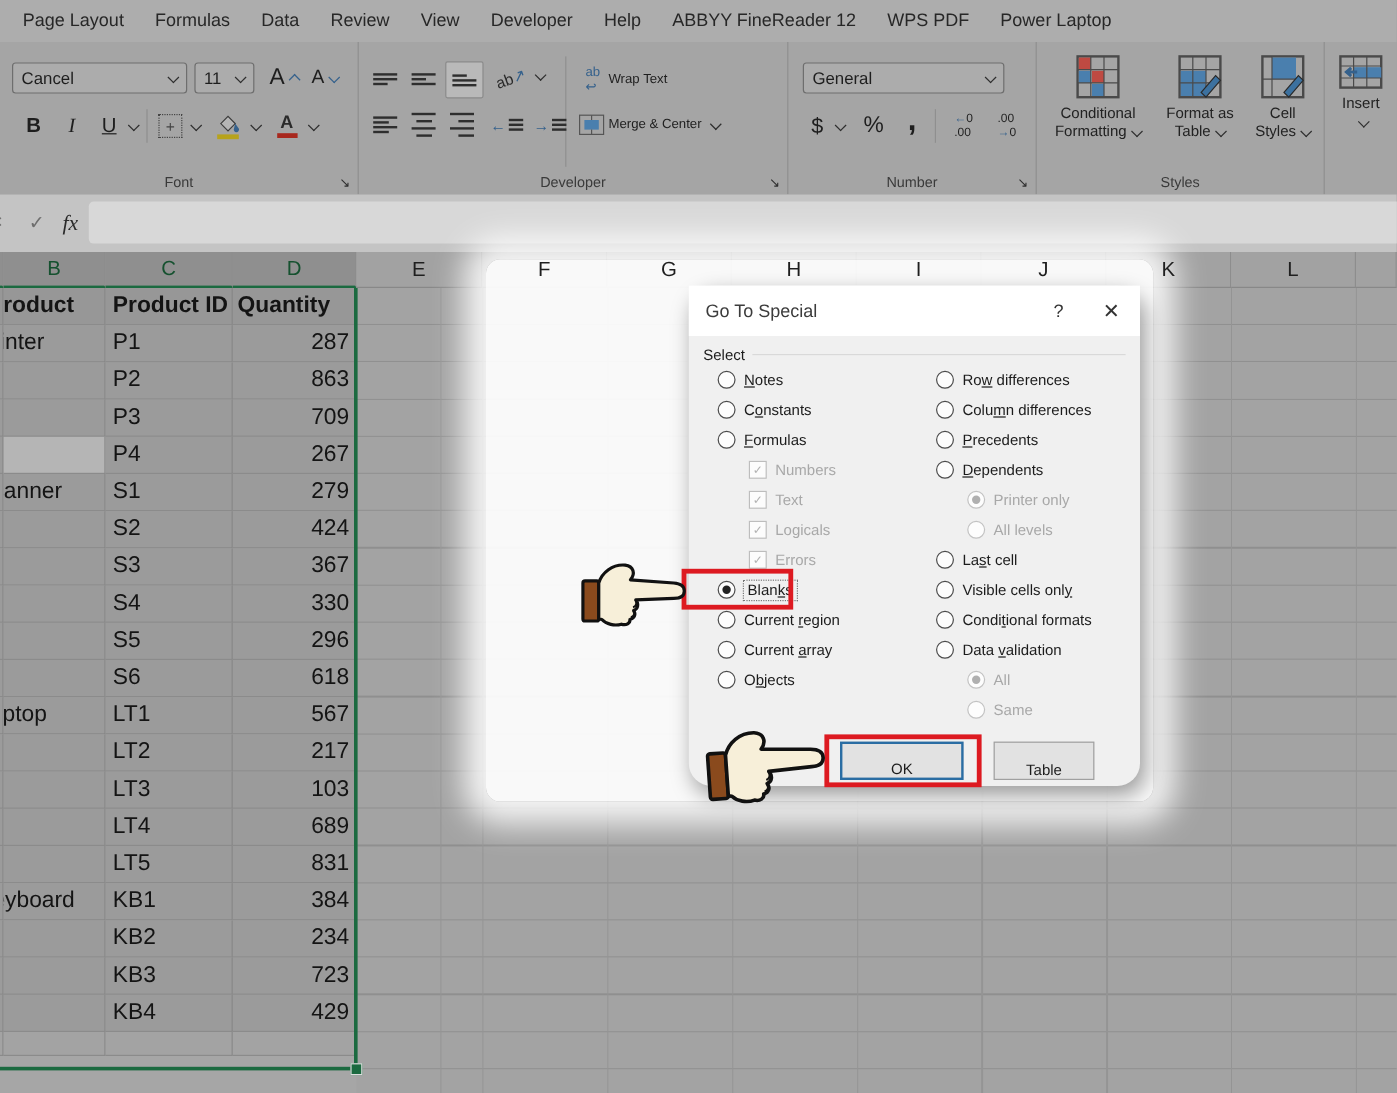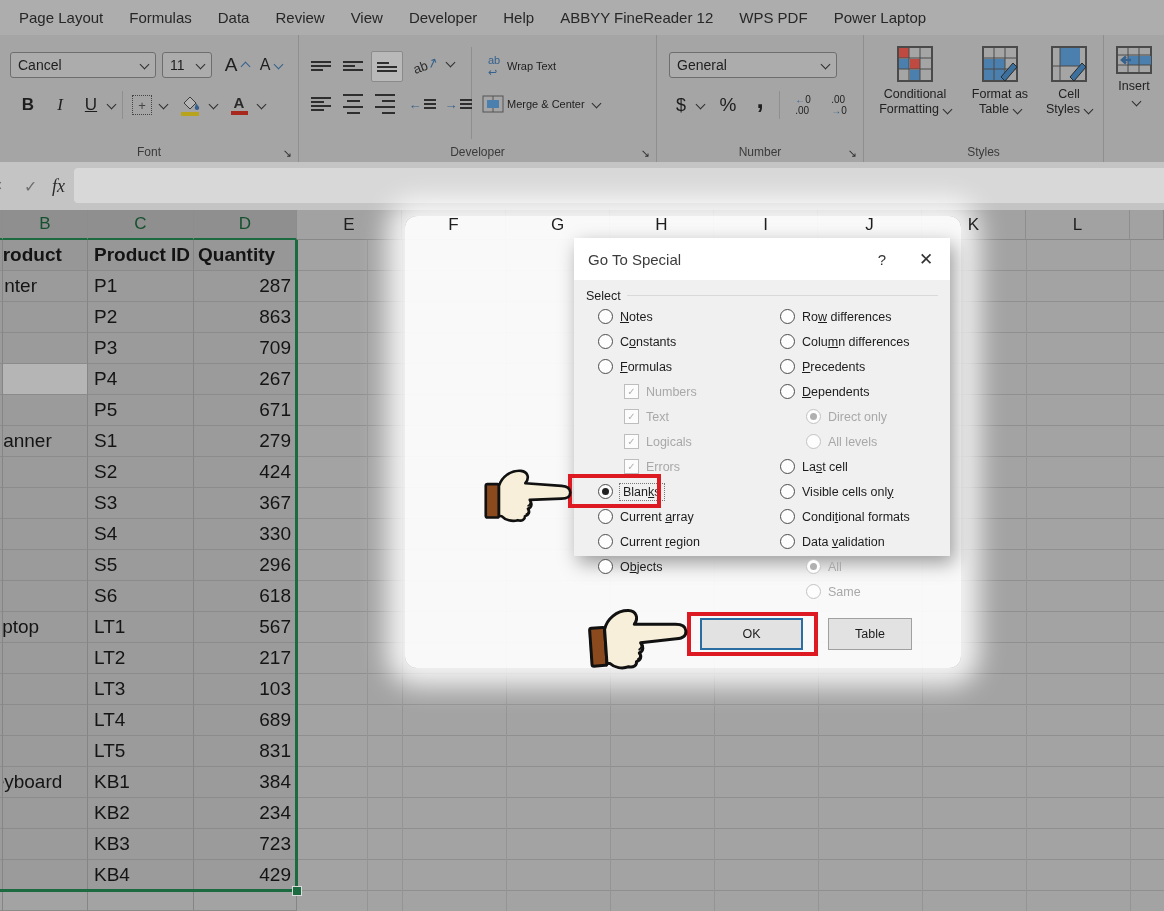--- a/index.html
+++ b/index.html
@@ -67,43 +67,43 @@
   .drow.partial .dcell{height:20px;background:#a3a3a3;}
   .sel-right{position:absolute;left:295px;top:30px;width:3px;height:652px;background:#1b6a40;}
   .sel-bottom{position:absolute;left:0;top:679px;width:298px;height:3px;background:#1b6a40;}
   .fill-handle{position:absolute;left:292px;top:676px;width:8px;height:8px;background:#1b6a40;border:1px solid #dcdcdc;}
 
   
   .glow{position:absolute;left:405px;top:216px;width:556px;height:452px;border-radius:12px;
         background:rgba(255,255,255,0.93);box-shadow:0 0 26px 18px rgba(255,255,255,0.88);z-index:5;}
 
   
-  .dialog{position:absolute;left:574px;top:238px;width:376px;height:318px;background:#f0f0f0;
-          box-shadow:4px 7px 18px rgba(0,0,0,0.38);z-index:10;font-size:12.5px;color:#1c1c1c;}
+  .dialog{position:absolute;left:574px;top:238px;width:376px;height:417px;background:#f0f0f0;
+          box-shadow:4px 7px 18px rgba(0,0,0,0.38);z-index:10;font-size:12.5px;color:#1c1c1c;border-radius:19px;}
   .dlg-title{height:42px;background:#ffffff;display:flex;align-items:center;}
   .dlg-title-text{margin-left:14px;font-size:15px;color:#3c3c3c;flex:1;}
   .dlg-help{width:40px;text-align:center;font-size:15px;color:#333;}
   .dlg-close{width:48px;text-align:center;font-size:17px;color:#333;}
   .dlg-select{position:absolute;left:12px;top:51px;}
   .dlg-line{position:absolute;left:53px;right:12px;top:57px;height:1px;background:#d9d9d9;}
   .optcol{position:absolute;top:66px;}
   .optcol.left{left:24px;width:176px;}
   .optcol.right{left:206px;width:170px;}
   .opt{height:25px;display:flex;align-items:center;}
   .opt.indent{margin-left:26px;}
   .rd{width:13px;height:13px;border:1px solid #4c4c4c;border-radius:50%;background:#fdfdfd;
       position:relative;flex:none;margin-right:7px;box-sizing:content-box;}
   .rd.on::after{content:"";position:absolute;left:3px;top:3px;width:7px;height:7px;border-radius:50%;background:#222;}
   .cb{width:13px;height:13px;border:1px solid #bdbdbd;background:#fcfcfc;flex:none;margin-right:7px;
       display:flex;align-items:center;justify-content:center;font-size:10px;color:#b2b2b2;}
   .opt.disabled{color:#a8a8a8;}
   .opt.disabled .rd{border-color:#c3c3c3;}
   .opt.disabled .rd.on::after{background:#b0b0b0;}
   .olbl.foc{outline:1px dotted #777;padding:1px 3px;}
-  .btn{position:absolute;display:flex;align-items:center;justify-content:center;
+  .btn{position:absolute;display:flex;align-items:flex-end;justify-content:center;
        background:#e2e2e2;font-size:12.5px;color:#1c1c1c;box-sizing:border-box;}
   .btn-ok{left:126px;top:380px;width:103px;height:32px;border:2px solid #2a6da3;}
   .btn-cancel{left:254px;top:380px;width:84px;height:32px;border:1px solid #a0a0a0;}
 
   
   .hl{position:absolute;border:4px solid #dd1a21;box-sizing:border-box;z-index:11;}
   .hl-blanks{left:568px;top:474px;width:93px;height:34px;}
   .hl-ok{left:687px;top:612px;width:131px;height:44px;}
   .hand{position:absolute;z-index:12;}
   .hand1{left:484px;top:456px;}
@@ -447,26 +447,20 @@
           <div class="dcell cD">709</div>
         </div>
         <div class="drow">
           <div class="dcell cA"></div>
           <div class="dcell cB active"></div>
           <div class="dcell cC">P4</div>
           <div class="dcell cD">267</div>
         </div>
         <div class="drow">
           <div class="dcell cA"></div>
-          <div class="dcell cB"></div>
-          <div class="dcell cC">P5</div>
-          <div class="dcell cD">671</div>
-        </div>
-        <div class="drow">
-          <div class="dcell cA"></div>
           <div class="dcell cB">
             <span class="shift">Scanner</span>
           </div>
           <div class="dcell cC">S1</div>
           <div class="dcell cD">279</div>
         </div>
         <div class="drow">
           <div class="dcell cA"></div>
           <div class="dcell cB"></div>
           <div class="dcell cC">S2</div>
@@ -604,28 +598,28 @@
         <div class="opt indent disabled">
           <span class="cb">✓</span>
           <span class="olbl">Errors</span>
         </div>
         <div class="opt">
           <span class="rd on"></span>
           <span class="olbl foc">Blan<u>k</u>s</span>
         </div>
         <div class="opt">
           <span class="rd"></span>
+          <span class="olbl">Current <u>r</u>egion</span>
+        </div>
+        <div class="opt">
+          <span class="rd"></span>
           <span class="olbl">Current <u>a</u>rray</span>
         </div>
         <div class="opt">
           <span class="rd"></span>
-          <span class="olbl">Current <u>r</u>egion</span>
-        </div>
-        <div class="opt">
-          <span class="rd"></span>
           <span class="olbl">O<u>b</u>jects</span>
         </div>
       </div>
     <div class="optcol right">
         <div class="opt">
           <span class="rd"></span>
           <span class="olbl">Ro<u>w</u> differences</span>
         </div>
         <div class="opt">
           <span class="rd"></span>
@@ -634,21 +628,21 @@
         <div class="opt">
           <span class="rd"></span>
           <span class="olbl"><u>P</u>recedents</span>
         </div>
         <div class="opt">
           <span class="rd"></span>
           <span class="olbl"><u>D</u>ependents</span>
         </div>
         <div class="opt indent disabled">
           <span class="rd on"></span>
-          <span class="olbl">Direct only</span>
+          <span class="olbl">Printer only</span>
         </div>
         <div class="opt indent disabled">
           <span class="rd"></span>
           <span class="olbl">All levels</span>
         </div>
         <div class="opt">
           <span class="rd"></span>
           <span class="olbl">La<u>s</u>t cell</span>
         </div>
         <div class="opt">

